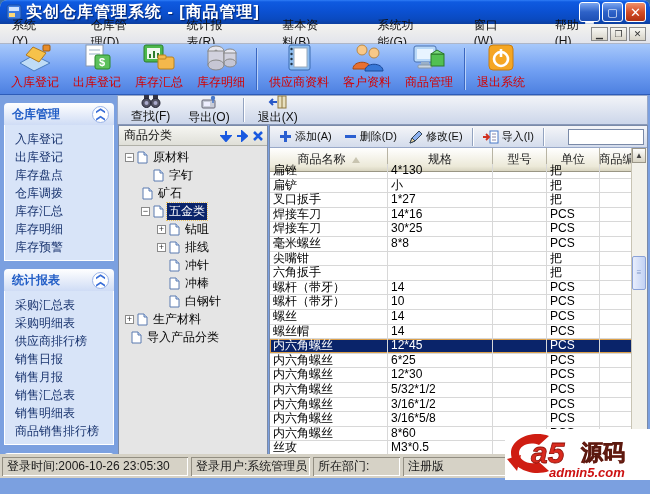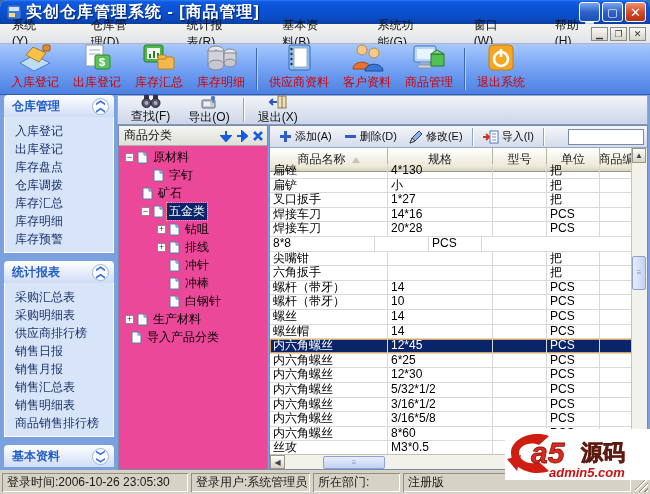--- a/index.html
+++ b/index.html
@@ -34,41 +34,41 @@
   .tb-btn{display:flex;flex-direction:column;align-items:center;justify-content:flex-end;height:46px;
     padding:1px 7px;cursor:default;}
   .tb-btn .icn svg{display:block;}
   .tb-label{color:#d40000;font-size:12px;margin-top:1px;white-space:nowrap;}
   .tb-sep{width:2px;height:42px;margin:0 4px;border-left:1px solid #3a66c0;border-right:1px solid #b8d0f8;}
 
   
   .content{position:absolute;left:0;top:95px;width:650px;height:375px;background:#7ba0e0;}
 
   
-  .sidebar{position:absolute;left:2px;top:0;width:113px;height:375px;overflow:hidden;}
+  .sidebar{position:absolute;left:2px;top:8px;width:113px;height:375px;overflow:hidden;}
   .pane{margin:0 1px 8px 2px;}
   .pane-header{height:22px;border-radius:4px 4px 0 0;background:linear-gradient(180deg,#ffffff,#cfdcf5);
     display:flex;align-items:center;justify-content:space-between;padding:0 5px 0 8px;cursor:default;}
   .pane-title{color:#215dc6;font-weight:bold;font-size:12px;}
   .chev{width:17px;height:17px;border-radius:50%;background:#fff;border:1px solid #9ab4e8;color:#3a6fd8;
     display:flex;align-items:center;justify-content:center;font-size:9px;line-height:7px;flex-direction:column;font-weight:bold;}
   .pane-body{background:#d8e4f8;border:1px solid #fff;border-top:none;padding:5px 0 4px 0;}
   .pane-item{display:block;height:18px;line-height:18px;padding-left:10px;font-size:12px;color:#18336e;cursor:pointer;white-space:nowrap;}
 
   
   .inner{position:absolute;left:117px;top:0;width:531px;height:375px;}
   .inner-toolbar{position:absolute;left:0;top:0;width:531px;height:30px;
     background:linear-gradient(180deg,#f2f4f8,#ccd6ea);border:1px solid #98a8c8;border-bottom:1px solid #8898b8;
     display:flex;align-items:center;padding:1px 4px;}
   .itb-btn{display:flex;flex-direction:column;align-items:center;justify-content:center;padding:0 9px;height:28px;cursor:default;}
   .itb-label{font-size:12px;color:#111;margin-top:0px;white-space:nowrap;}
   .itb-sep{width:2px;height:24px;margin:0 4px;border-left:1px solid #93a3c0;border-right:1px solid #fff;}
 
   
-  .treepanel{position:absolute;left:1px;top:30px;width:150px;height:345px;background:#ec4899;border:1px solid #7a8aa8;overflow:hidden;}
+  .treepanel{position:absolute;left:1px;top:30px;width:150px;height:345px;background:#e5e5e5;border:1px solid #7a8aa8;overflow:hidden;}
   .tree-head{height:20px;background:linear-gradient(180deg,#f6f6f2,#dfdfd8);border-bottom:1px solid #b0b0a8;
     display:flex;align-items:center;padding:0 3px 0 5px;font-size:12px;color:#111;}
   .tree-head-icons{margin-left:auto;display:flex;gap:4px;}
   .tree-head-icons .icn{cursor:pointer;}
   .tree-body{padding-top:2px;}
   .tnode{height:18px;display:flex;align-items:center;font-size:12px;color:#000;white-space:nowrap;cursor:pointer;}
   .tnode .ebox{width:9px;height:9px;border:1px solid #8a8a8a;background:#fff;margin-right:3px;flex:0 0 auto;
     font-size:9px;line-height:7px;text-align:center;color:#333;}
   .tnode .ebox.none{visibility:hidden;}
   .tnode .page{margin-right:3px;flex:0 0 auto;}
@@ -105,21 +105,21 @@
   .vscroll .sbtn{width:14px;height:15px;margin-left:0px;}
   .vthumb{position:absolute;left:0px;top:108px;width:14px;height:34px;background:linear-gradient(90deg,#e8eefc,#c2d2f4);
     border:1px solid #8aa2d8;border-radius:2px;cursor:grab;}
   .hthumb{width:62px;height:13px;margin-left:38px;background:linear-gradient(180deg,#e8eefc,#c2d2f4);border:1px solid #8aa2d8;border-radius:2px;cursor:grab;}
   .grip{font-size:8px;color:#7e96c8;text-align:center;line-height:12px;}
   .vscroll .sbtn.up{position:absolute;top:0;left:0;}
   .vscroll .sbtn.down{position:absolute;bottom:0;left:0;}
   .hscroll .sbtn.right{margin-left:auto;}
 
   
-  .statusbar{position:absolute;left:0;top:470px;width:650px;height:24px;background:#d6d2c6;display:flex;align-items:center;padding:2px 2px;}
+  .statusbar{position:absolute;left:0;top:454px;width:650px;height:24px;background:#d6d2c6;display:flex;align-items:center;padding:2px 2px;}
   .sb-cell{height:19px;margin-right:3px;background:#d6d2c6;box-shadow:inset 1px 1px 0 #928e82,inset -1px -1px 0 #fff;
     font-size:12px;color:#1a1a1a;display:flex;align-items:center;padding:0 5px;white-space:nowrap;overflow:hidden;}
   .sb-cell:nth-child(1){width:186px;}
   .sb-cell:nth-child(2){width:119px;}
   .sb-cell:nth-child(3){width:87px;}
   .sb-cell:nth-child(4){width:228px;}
   .sb-grip{margin-left:auto;width:13px;height:13px;align-self:flex-end;
     background:linear-gradient(135deg,transparent 40%,#928e82 40%,#928e82 45%,#fff 45%,#fff 52%,transparent 52%,transparent 62%,#928e82 62%,#928e82 67%,#fff 67%,#fff 74%,transparent 74%,transparent 84%,#928e82 84%,#928e82 89%,#fff 89%);}
 
   
@@ -575,26 +575,27 @@
             </div>
             <div class="trow">
               <div class="tcell c0">焊接车刀</div>
               <div class="tcell c1">14*16</div>
               <div class="tcell c2"></div>
               <div class="tcell c3">PCS</div>
               <div class="tcell c4"></div>
             </div>
             <div class="trow">
               <div class="tcell c0">焊接车刀</div>
-              <div class="tcell c1">20*28</div>
-              <div class="tcell c2"></div>
-              <div class="tcell c3">PCS</div>
-              <div class="tcell c4"></div>
-            </div>
-            <div class="trow">
+              <div class="tcell c1">30*25</div>
+              <div class="tcell c2"></div>
+              <div class="tcell c3">PCS</div>
+              <div class="tcell c4"></div>
+            </div>
+            <div class="trow">
+              <div class="tcell c0">毫米螺丝</div>
               <div class="tcell c1">8*8</div>
               <div class="tcell c2"></div>
               <div class="tcell c3">PCS</div>
               <div class="tcell c4"></div>
             </div>
             <div class="trow">
               <div class="tcell c0">尖嘴钳</div>
               <div class="tcell c1"></div>
               <div class="tcell c2"></div>
               <div class="tcell c3">把</div>

